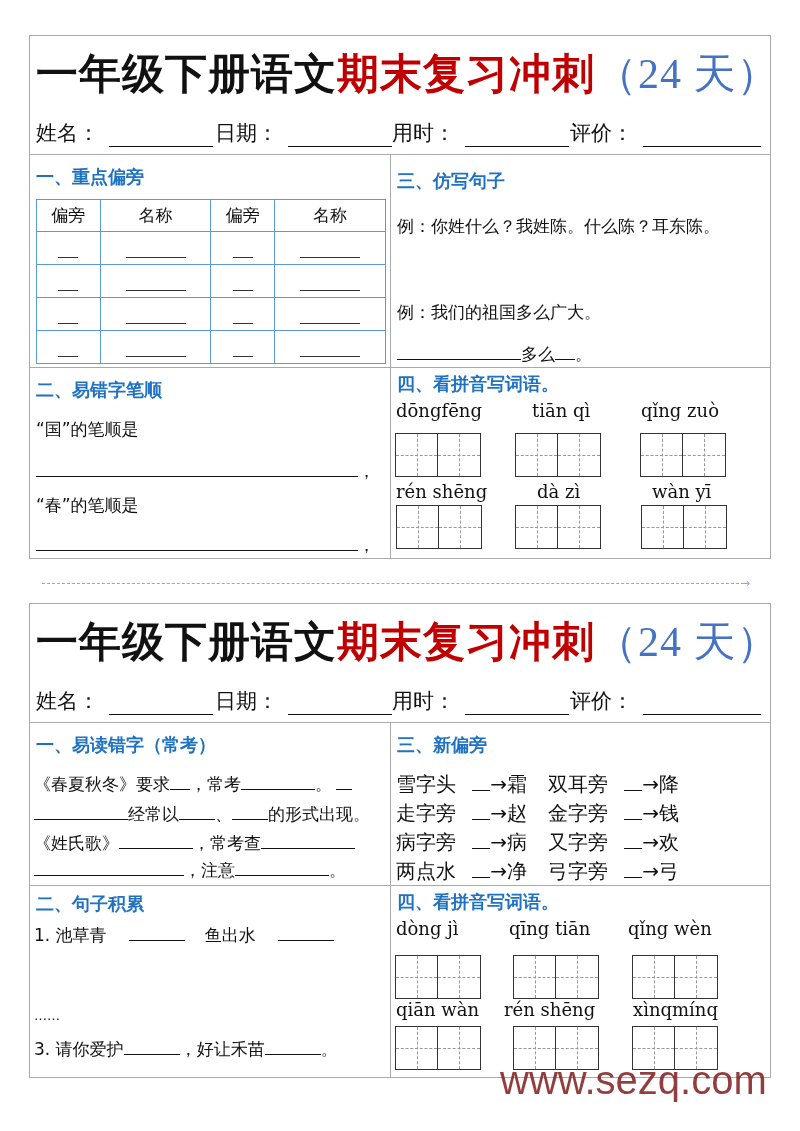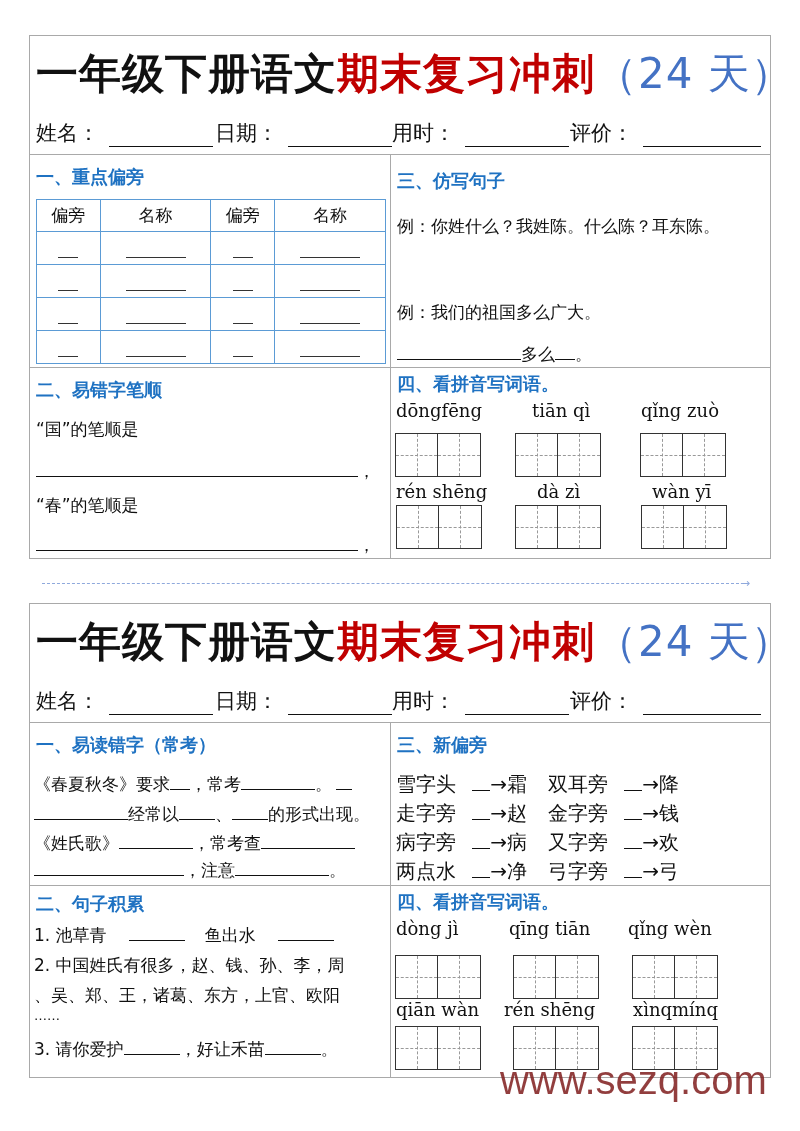--- a/index.html
+++ b/index.html
@@ -3,21 +3,21 @@
 <meta charset="utf-8">
 <style>
   * { box-sizing: border-box; margin: 0; padding: 0; }
   html, body { width: 800px; height: 1131px; background: #ffffff; overflow: hidden; }
   body { position: relative; font-family: "DejaVu Sans", "Liberation Sans", sans-serif; color: #111; }
 
   .sheet { position: absolute; left: 29px; width: 742px; border: 1px solid #a9a9a9; background: #fff; }
   .sheet.s1 { top: 35px; height: 524px; }
   .sheet.s2 { top: 603px; height: 475px; }
 
-  .title-row { height: 80px; position: relative; border-bottom: 0; }
+  .title-row { height: 80px; position: relative; border-bottom: 0; font-family: Liberation Serif, serif; }
   .title { position: absolute; left: 6px; top: 10px; font-size: 42px; letter-spacing: 1px; white-space: nowrap; font-weight: bold; }
   .title .t-black { color: #111; }
   .title .t-red { color: #c00000; }
   .title .t-blue { color: #4472c4; font-weight: normal; }
 
   .meta-row { position: absolute; top: 80px; left: 0; right: 0; height: 38px; font-size: 21px; white-space: nowrap; }
   .meta-item { position: absolute; top: 3px; display: flex; align-items: flex-end; }
   .meta-item .lbl { }
   .meta-item .blank { display: inline-block; border-bottom: 1.5px solid #111; height: 22px; margin-left: 10px; }
 
@@ -234,22 +234,20 @@
       <div class="rad-new" style="left:157px; top:106px;"><span>又字旁</span> <span class="u" style="width:18px; margin-left:10px;"></span><span>→欢</span></div>
       <div class="rad-new" style="left:5px; top:135px;"><span>两点水</span> <span class="u" style="width:18px; margin-left:10px;"></span><span>→净</span></div>
       <div class="rad-new" style="left:157px; top:135px;"><span>弓字旁</span> <span class="u" style="width:18px; margin-left:10px;"></span><span>→弓</span></div>
     </div>
 
     <div class="cell" style="left:0; top:163px; width:360px; bottom:0;">
       <div class="sec-title" style="top:6px;">二、句子积累</div>
       <div class="line-text" style="top:38px; left:4px;">
         <span>1. 池草青</span><span class="u" style="width:56px; margin-left:22px;"></span><span style="margin-left:20px;">鱼出水</span><span class="u" style="width:56px; margin-left:22px;"></span>
       </div>
-      <div class="line-text" style="top:68px; left:4px;">2. 中国姓氏有很多，赵、钱、孙、李，周</div>
-      <div class="line-text" style="top:98px; left:4px;">、吴、郑、王，诸葛、东方，上官、欧阳</div>
       <div class="line-text" style="top:122px; left:4px; font-size:13px;">……</div>
       <div class="line-text" style="top:152px; left:4px;">
         <span>3. 请你爱护</span><span class="u" style="width:56px;"></span><span>，好让禾苗</span><span class="u" style="width:56px;"></span><span>。</span>
       </div>
     </div>
 
     <div class="cell" style="left:361px; top:163px; right:0; bottom:0;">
       <div class="sec-title" style="top:4px;">四、看拼音写词语。</div>
       <div class="py" style="left:5px; top:32px;">dòng jì</div>
       <div class="py" style="left:118px; top:32px;">qīng tiān</div>

